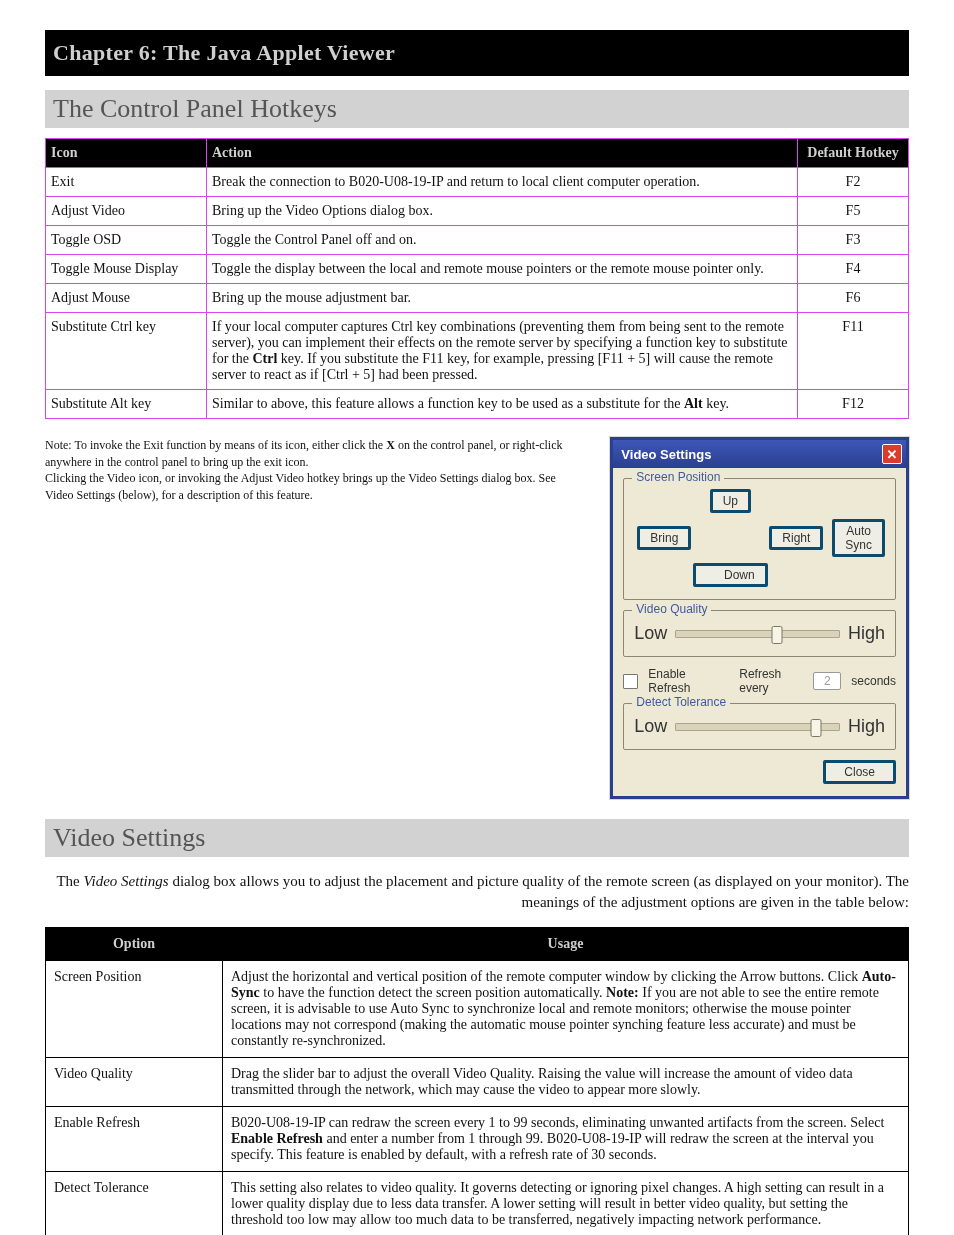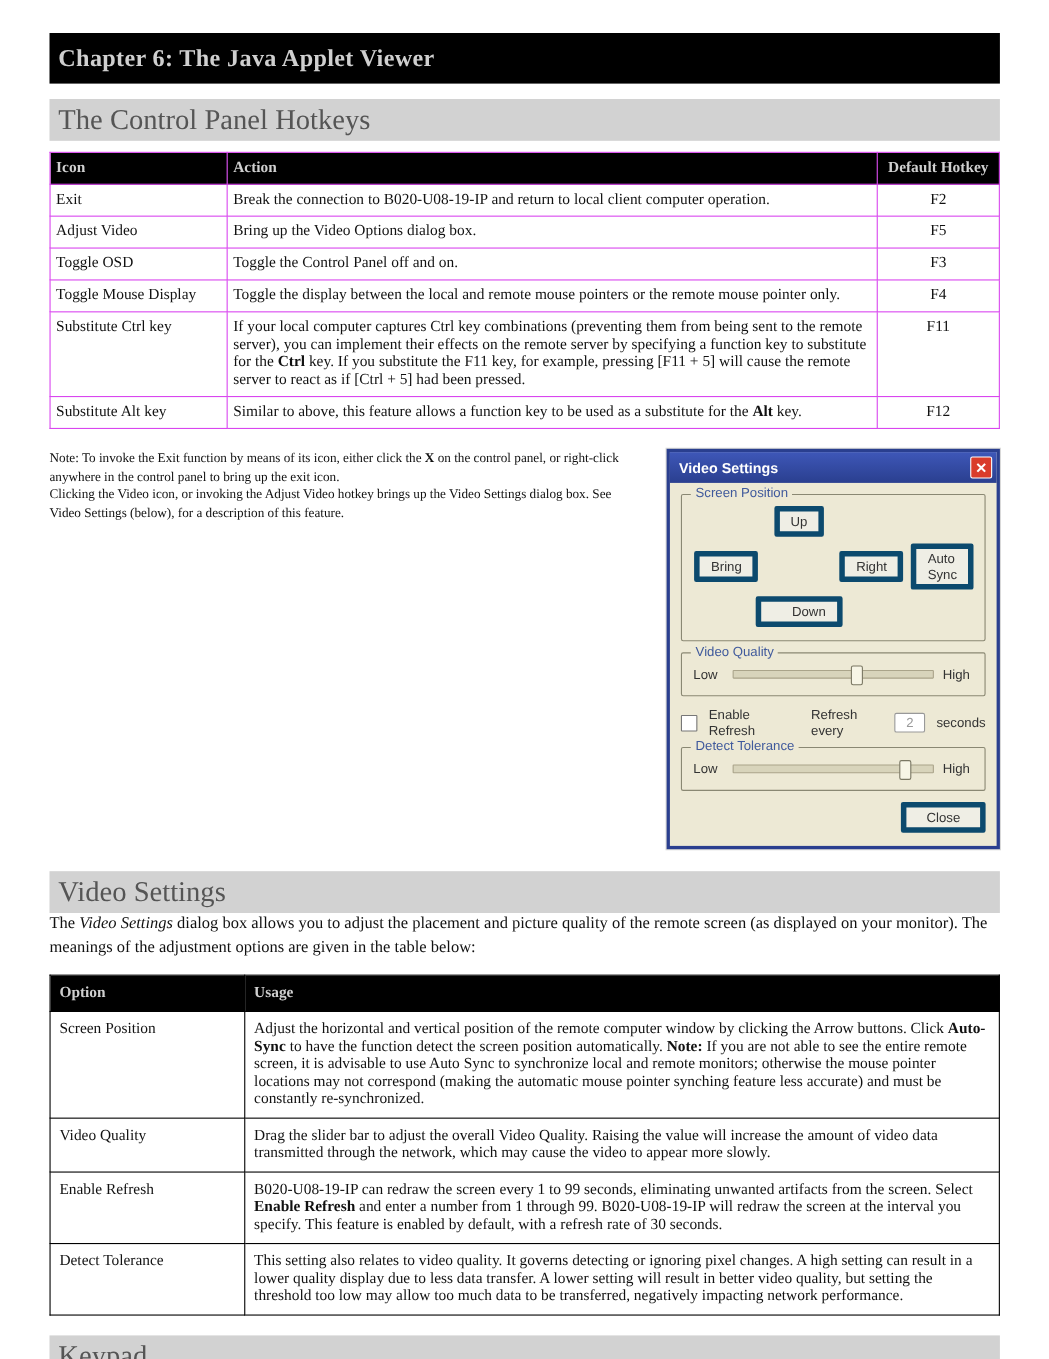--- a/index.html
+++ b/index.html
@@ -28,47 +28,47 @@
   
   .vs-window{width:306px;background:var(--olive);border:3px solid var(--blue);font-family:Tahoma,Arial,sans-serif;font-size:12px;color:#333;box-shadow:0 0 0 1px rgba(0,0,0,.15);}
   .vs-titlebar{display:flex;align-items:center;justify-content:space-between;background:linear-gradient(#3e57b8,#2a3f8f);color:#fff;font-weight:bold;padding:4px 4px 4px 8px;}
   .vs-titlebar .title{font-size:13px;}
   .vs-close{width:18px;height:18px;border:1px solid #fff;border-radius:2px;display:flex;align-items:center;justify-content:center;color:#fff;background:#d93c2b;font-weight:bold;font-size:13px;line-height:1;user-select:none;}
   .vs-body{padding:10px 10px 12px 10px;}
 
   .fieldset{border:1px solid var(--olive-border);border-radius:2px;padding:10px 10px 12px 10px;margin-bottom:10px;position:relative;}
   .fieldset .legend{position:absolute;top:-9px;left:8px;background:var(--olive);padding:0 4px;color:#405a9c;font-size:12px;}
 
-  .btn{display:inline-block;border:5px solid #0c4a6e;background:#efeee5;border-radius:2px;padding:2px 10px;font-size:12px;color:#333;text-align:left;}
+  .btn{display:inline-block;border:3px solid #0c4a6e;background:#efeee5;border-radius:2px;padding:2px 10px;font-size:12px;color:#333;text-align:center;}
 
   .sp-grid{display:grid;grid-template-columns:60px 60px 60px 1fr;grid-template-rows:auto auto auto;gap:6px;align-items:center;}
   .sp-up{grid-column:2;grid-row:1;justify-self:center;}
   .sp-left{grid-column:1;grid-row:2;justify-self:center;}
   .sp-right{grid-column:3;grid-row:2;justify-self:center;}
   .sp-down{grid-column:2;grid-row:3;justify-self:center;padding-left:28px;}
   .sp-auto{grid-column:4;grid-row:2;justify-self:end;}
 
   .slider-row{display:flex;align-items:center;gap:8px;margin-top:2px;}
-  .slider-row .lbl{font-size:12px;min-width:28px;}
+  .slider-row .lbl{font-size:18px;min-width:28px;}
   .track{flex:1;height:6px;background:#d8d4bb;border:1px solid #aaa48a;position:relative;border-radius:1px;}
   .thumb{position:absolute;top:-5px;width:9px;height:16px;background:#f7f5e6;border:1px solid #7a7763;border-radius:2px;transform:translateX(-50%);}
 
   .refresh-row{display:flex;align-items:center;gap:10px;margin:6px 0 8px 0;}
   .chk{width:13px;height:13px;border:1px solid #777;background:#fff;border-radius:1px;flex:none;}
   .spin{display:inline-flex;align-items:center;border:1px solid #999;background:#fff;border-radius:2px;}
   .spin .val{padding:1px 6px;font-size:12px;color:#9a9a9a;min-width:14px;text-align:center;}
   .vs-actions{display:flex;justify-content:flex-end;margin-top:0;}
 
   .video-settings-heading{margin-top:20px;}
 
-  .body-text{font-size:15px;line-height:1.4;}
+  .body-text{font-size:15px;line-height:1.4;margin-top:14px;text-align:right;}
 
   table.tbl2{width:100%;border-collapse:collapse;margin-top:14px;font-size:14px;}
   table.tbl2 th,table.tbl2 td{border:1px solid #000;padding:8px 8px;vertical-align:top;text-align:left;}
-  table.tbl2 thead th{background:#000;color:#cfcfcf;font-weight:bold;}
+  table.tbl2 thead th{background:#000;color:#cfcfcf;font-weight:bold;text-align:center;}
   table.tbl2 .col1{width:160px;}
 
   em.i{font-style:italic;}
   b.b{font-weight:bold;}
 </style>
 </head>
 <body>
 
 <div class="page">
 
@@ -101,20 +101,25 @@
       </tr>
       <tr>
         <td class="col1">Toggle OSD</td>
         <td>Toggle the Control Panel off and on.</td>
         <td class="col3">F3</td>
       </tr>
       <tr>
         <td class="col1">Toggle Mouse Display</td>
         <td>Toggle the display between the local and remote mouse pointers or the remote mouse pointer only.</td>
         <td class="col3">F4</td>
+      </tr>
+      <tr>
+        <td class="col1">Adjust Mouse</td>
+        <td>Bring up the mouse adjustment bar.</td>
+        <td class="col3">F6</td>
       </tr>
       <tr>
         <td class="col1">Substitute Ctrl key</td>
         <td>
           <span>If your local computer captures Ctrl key combinations (preventing them from being sent to the remote server), you can implement their effects on the remote server by specifying a function key to substitute for the </span><b class="b">Ctrl</b><span> key. If you substitute the F11 key, for example, pressing [F11 + 5] will cause the remote server to react as if [Ctrl + 5] had been pressed.</span>
         </td>
         <td class="col3">F11</td>
       </tr>
       <tr>
         <td class="col1">Substitute Alt key</td>

